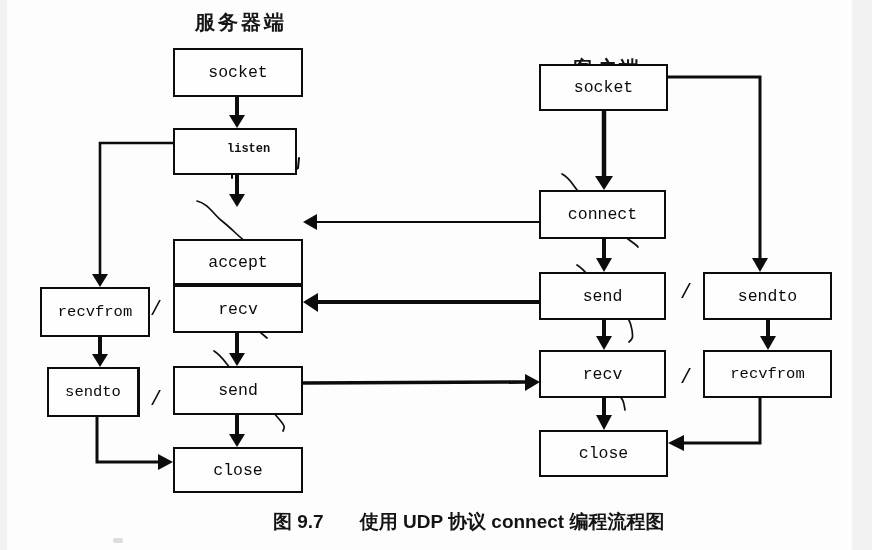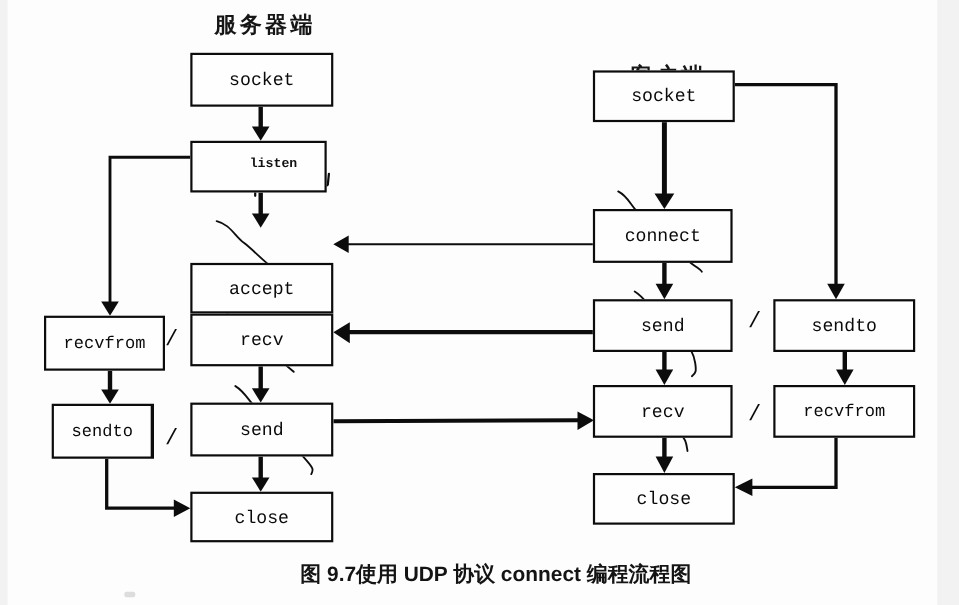--- a/index.html
+++ b/index.html
@@ -49,21 +49,21 @@
     color:#0a0a0a;
   }
   #caption{
     position:absolute;
     left:273px;top:509px;
     font-size:19px;
     font-weight:600;
     white-space:nowrap;
     color:#141414;
   }
-  #caption .fig-label{}
+  #caption .fig-label{margin-right:36px;}
   #wires{position:absolute;left:0;top:0;width:872px;height:550px;pointer-events:none;}
   .scan-artifact{
     position:absolute;left:113px;top:538px;width:10px;height:5px;
     background:#cfcfcf;opacity:.7;border-radius:2px;
   }
 </style>
 </head>
 <body>
 
 <div id="screen">

